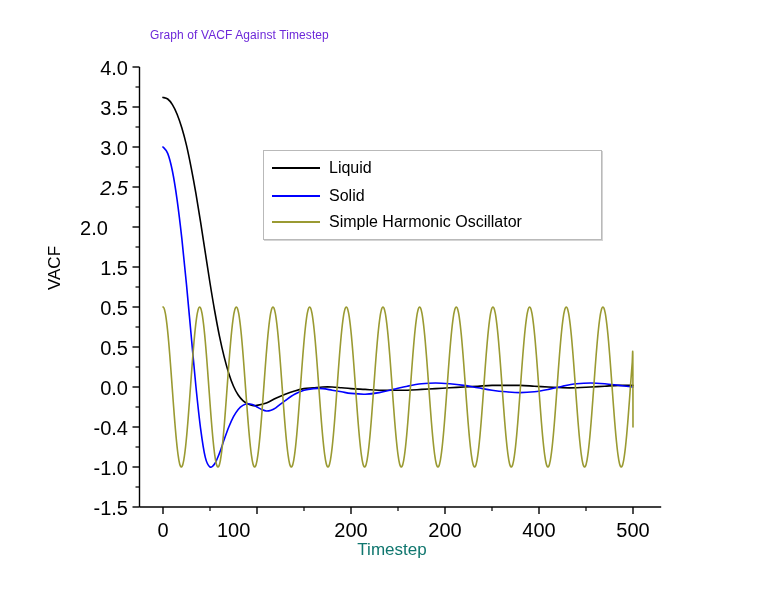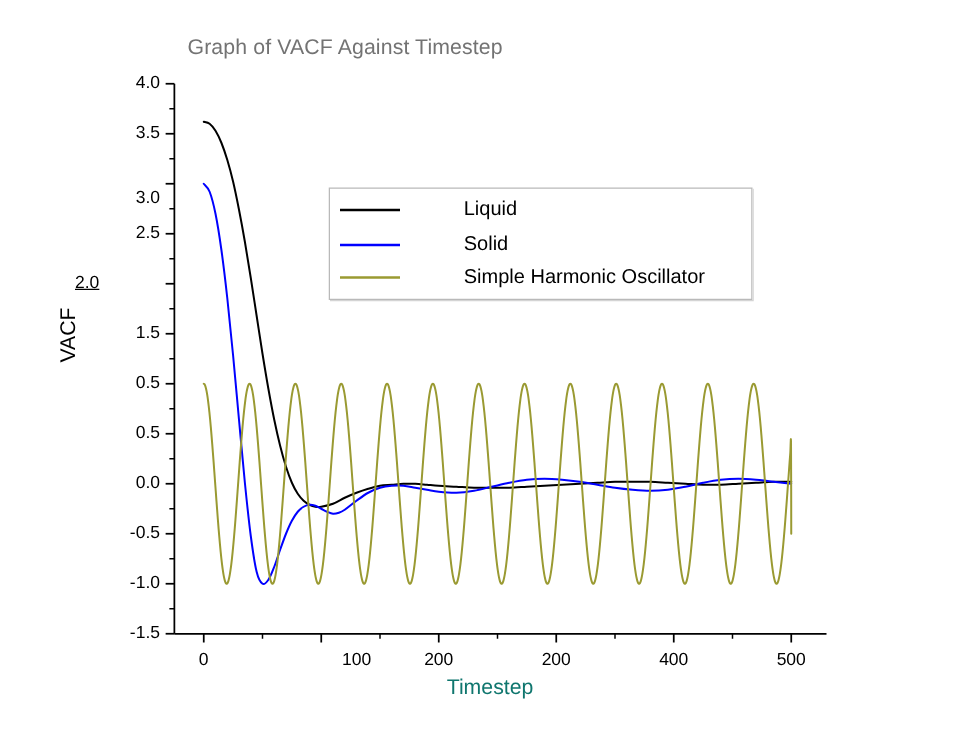--- a/index.html
+++ b/index.html
@@ -4,45 +4,45 @@
 <style>
   html,body{margin:0;padding:0;}
   body{
     width:784px;height:600px;background:#ffffff;
     font-family:"Liberation Sans", sans-serif;
     color:#000000;overflow:hidden;position:relative;
   }
   #figure{position:absolute;left:0;top:0;width:784px;height:600px;}
   .chart-title{
     position:absolute;left:150px;top:28px;width:420px;
-    font-size:17px;color:#737373;letter-spacing:0.1px;white-space:nowrap;
+    font-size:12px;color:#6d28d9;letter-spacing:0.1px;white-space:nowrap;
   }
   .axis-label-x{
     position:absolute;left:0;top:540px;width:784px;text-align:center;
     font-size:17px;color:#0f766e;
   }
   .axis-label-y{
     position:absolute;left:-5px;top:258px;width:120px;text-align:center;
     font-size:17px;color:#000;
     transform:rotate(-90deg);transform-origin:center center;
   }
   .tick-label{
-    position:absolute;font-size:14px;color:#000;white-space:nowrap;
+    position:absolute;font-size:20px;color:#000;white-space:nowrap;
   }
   .tick-label.y{text-align:right;right:0;width:auto;}
   .legend-box{
     position:absolute;left:263px;top:150px;width:337px;height:88px;
     border:1px solid #b9b9b9;background:rgba(255,255,255,0.96);
     box-shadow:1px 1px 0 rgba(170,170,170,0.5);
   }
   .legend-row{
     position:absolute;left:8px;height:26px;display:flex;align-items:center;gap:9px;
   }
   .legend-swatch{display:block;width:48px;height:2px;}
-  .legend-text{font-size:16px;color:#000;line-height:1;white-space:nowrap;margin-left:42px;}
+  .legend-text{font-size:16px;color:#000;line-height:1;white-space:nowrap;}
   svg{display:block;position:absolute;left:0;top:0;}
 </style>
 </head>
 <body>
 
 <div id="figure">
 
   <div class="chart-title">Graph of VACF Against Timestep</div>
 
   <svg id="plot-svg" width="784" height="600">
@@ -87,34 +87,34 @@
     <g id="series-layer">
         <path d="M 163.00 97.40 C 163.78 97.67, 166.13 97.80, 167.70 99.00 C 169.27 100.20, 170.83 102.07, 172.40 104.60 C 173.97 107.13, 175.53 110.33, 177.10 114.20 C 178.67 118.07, 180.23 122.60, 181.80 127.80 C 183.37 133.00, 184.93 138.73, 186.50 145.40 C 188.07 152.07, 189.63 159.80, 191.20 167.80 C 192.77 175.80, 194.33 184.33, 195.90 193.40 C 197.47 202.47, 199.03 212.33, 200.60 222.20 C 202.17 232.07, 203.73 242.47, 205.30 252.60 C 206.87 262.73, 208.43 273.27, 210.00 283.00 C 211.57 292.73, 213.13 302.20, 214.70 311.00 C 216.27 319.80, 217.83 328.20, 219.40 335.80 C 220.97 343.40, 222.53 350.33, 224.10 356.60 C 225.67 362.87, 227.23 368.47, 228.80 373.40 C 230.37 378.33, 231.93 382.60, 233.50 386.20 C 235.07 389.80, 236.63 392.60, 238.20 395.00 C 239.77 397.40, 241.33 399.13, 242.90 400.60 C 244.47 402.07, 246.03 403.00, 247.60 403.80 C 249.17 404.60, 250.73 405.13, 252.30 405.40 C 253.87 405.67, 254.65 405.80, 257.00 405.40 C 259.35 405.00, 263.27 404.20, 266.40 403.00 C 269.53 401.80, 272.67 399.67, 275.80 398.20 C 278.93 396.73, 282.07 395.40, 285.20 394.20 C 288.33 393.00, 291.47 391.93, 294.60 391.00 C 297.73 390.07, 300.87 389.13, 304.00 388.60 C 307.13 388.07, 310.27 388.07, 313.40 387.80 C 316.53 387.53, 319.67 387.13, 322.80 387.00 C 325.93 386.87, 329.07 386.87, 332.20 387.00 C 335.33 387.13, 338.47 387.53, 341.60 387.80 C 344.73 388.07, 347.08 388.33, 351.00 388.60 C 354.92 388.87, 360.40 389.13, 365.10 389.40 C 369.80 389.67, 374.50 390.07, 379.20 390.20 C 383.90 390.33, 388.60 390.20, 393.30 390.20 C 398.00 390.20, 402.70 390.33, 407.40 390.20 C 412.10 390.07, 416.80 389.67, 421.50 389.40 C 426.20 389.13, 430.90 388.87, 435.60 388.60 C 440.30 388.33, 445.00 388.07, 449.70 387.80 C 454.40 387.53, 459.10 387.27, 463.80 387.00 C 468.50 386.73, 473.20 386.47, 477.90 386.20 C 482.60 385.93, 487.30 385.53, 492.00 385.40 C 496.70 385.27, 501.40 385.40, 506.10 385.40 C 510.80 385.40, 515.50 385.27, 520.20 385.40 C 524.90 385.53, 529.60 385.93, 534.30 386.20 C 539.00 386.47, 543.70 386.73, 548.40 387.00 C 553.10 387.27, 557.80 387.67, 562.50 387.80 C 567.20 387.93, 571.90 387.93, 576.60 387.80 C 581.30 387.67, 586.00 387.27, 590.70 387.00 C 595.40 386.73, 600.10 386.47, 604.80 386.20 C 609.50 385.93, 614.20 385.53, 618.90 385.40 C 623.60 385.27, 630.65 385.40, 633.00 385.40" fill="none" stroke="#000000" stroke-width="1.6" stroke-linejoin="round" stroke-linecap="round"></path>
         <path d="M 163.00 147.00 C 163.78 148.07, 166.13 149.40, 167.70 153.40 C 169.27 157.40, 170.83 163.27, 172.40 171.00 C 173.97 178.73, 175.53 188.60, 177.10 199.80 C 178.67 211.00, 180.23 224.07, 181.80 238.20 C 183.37 252.33, 184.93 268.33, 186.50 284.60 C 188.07 300.87, 189.63 318.87, 191.20 335.80 C 192.77 352.73, 194.33 370.73, 195.90 386.20 C 197.47 401.67, 199.03 416.73, 200.60 428.60 C 202.17 440.47, 203.73 451.00, 205.30 457.40 C 206.87 463.80, 208.43 465.93, 210.00 467.00 C 211.57 468.07, 213.13 466.07, 214.70 463.80 C 216.27 461.53, 217.83 457.40, 219.40 453.40 C 220.97 449.40, 222.53 444.20, 224.10 439.80 C 225.67 435.40, 227.23 430.87, 228.80 427.00 C 230.37 423.13, 231.93 419.53, 233.50 416.60 C 235.07 413.67, 236.63 411.27, 238.20 409.40 C 239.77 407.53, 241.33 406.33, 242.90 405.40 C 244.47 404.47, 246.03 403.93, 247.60 403.80 C 249.17 403.67, 250.73 404.07, 252.30 404.60 C 253.87 405.13, 255.43 406.20, 257.00 407.00 C 258.57 407.80, 260.13 408.73, 261.70 409.40 C 263.27 410.07, 264.83 410.87, 266.40 411.00 C 267.97 411.13, 269.53 410.73, 271.10 410.20 C 272.67 409.67, 273.45 409.40, 275.80 407.80 C 278.15 406.20, 282.07 402.87, 285.20 400.60 C 288.33 398.33, 291.47 395.93, 294.60 394.20 C 297.73 392.47, 300.87 391.13, 304.00 390.20 C 307.13 389.27, 310.27 388.87, 313.40 388.60 C 316.53 388.33, 319.67 388.33, 322.80 388.60 C 325.93 388.87, 329.07 389.67, 332.20 390.20 C 335.33 390.73, 338.47 391.27, 341.60 391.80 C 344.73 392.33, 347.08 393.00, 351.00 393.40 C 354.92 393.80, 360.40 394.33, 365.10 394.20 C 369.80 394.07, 374.50 393.40, 379.20 392.60 C 383.90 391.80, 388.60 390.47, 393.30 389.40 C 398.00 388.33, 402.70 387.13, 407.40 386.20 C 412.10 385.27, 416.80 384.33, 421.50 383.80 C 426.20 383.27, 430.90 383.00, 435.60 383.00 C 440.30 383.00, 445.00 383.40, 449.70 383.80 C 454.40 384.20, 459.10 384.73, 463.80 385.40 C 468.50 386.07, 473.20 387.00, 477.90 387.80 C 482.60 388.60, 487.30 389.53, 492.00 390.20 C 496.70 390.87, 501.40 391.40, 506.10 391.80 C 510.80 392.20, 515.50 392.60, 520.20 392.60 C 524.90 392.60, 529.60 392.33, 534.30 391.80 C 539.00 391.27, 543.70 390.33, 548.40 389.40 C 553.10 388.47, 557.80 387.13, 562.50 386.20 C 567.20 385.27, 571.90 384.33, 576.60 383.80 C 581.30 383.27, 586.00 383.00, 590.70 383.00 C 595.40 383.00, 600.10 383.40, 604.80 383.80 C 609.50 384.20, 614.20 384.87, 618.90 385.40 C 623.60 385.93, 630.65 386.73, 633.00 387.00" fill="none" stroke="#0000ff" stroke-width="1.6" stroke-linejoin="round" stroke-linecap="round"></path>
         <path d="M 163.00 307.00 C 163.09 307.06, 163.38 307.13, 163.56 307.37 C 163.75 307.62, 163.94 308.00, 164.13 308.49 C 164.32 308.98, 164.50 309.60, 164.69 310.34 C 164.88 311.08, 165.07 311.94, 165.26 312.91 C 165.44 313.88, 165.63 314.97, 165.82 316.16 C 166.01 317.36, 166.20 318.67, 166.38 320.08 C 166.57 321.49, 166.76 323.01, 166.95 324.63 C 167.14 326.24, 167.32 327.95, 167.51 329.75 C 167.70 331.55, 167.89 333.45, 168.08 335.41 C 168.26 337.38, 168.45 339.44, 168.64 341.55 C 168.83 343.67, 169.02 345.87, 169.20 348.12 C 169.39 350.37, 169.58 352.69, 169.77 355.05 C 169.96 357.41, 170.14 359.83, 170.33 362.28 C 170.52 364.73, 170.71 367.22, 170.90 369.74 C 171.08 372.25, 171.27 374.80, 171.46 377.36 C 171.65 379.91, 171.84 382.49, 172.02 385.07 C 172.21 387.64, 172.40 390.23, 172.59 392.79 C 172.78 395.36, 172.96 397.93, 173.15 400.47 C 173.34 403.01, 173.53 405.53, 173.72 408.02 C 173.90 410.50, 174.09 412.96, 174.28 415.37 C 174.47 417.77, 174.66 420.15, 174.84 422.46 C 175.03 424.76, 175.22 427.02, 175.41 429.21 C 175.60 431.40, 175.78 433.53, 175.97 435.57 C 176.16 437.62, 176.35 439.60, 176.54 441.48 C 176.72 443.37, 176.91 445.17, 177.10 446.88 C 177.29 448.59, 177.48 450.21, 177.66 451.72 C 177.85 453.23, 178.04 454.65, 178.23 455.96 C 178.42 457.26, 178.60 458.47, 178.79 459.55 C 178.98 460.63, 179.17 461.61, 179.36 462.46 C 179.54 463.32, 179.73 464.06, 179.92 464.68 C 180.11 465.29, 180.30 465.79, 180.48 466.16 C 180.67 466.53, 180.86 466.78, 181.05 466.91 C 181.24 467.03, 181.42 467.03, 181.61 466.91 C 181.80 466.78, 181.99 466.53, 182.18 466.16 C 182.36 465.79, 182.55 465.29, 182.74 464.68 C 182.93 464.06, 183.12 463.32, 183.30 462.46 C 183.49 461.61, 183.68 460.63, 183.87 459.55 C 184.06 458.47, 184.24 457.26, 184.43 455.96 C 184.62 454.65, 184.81 453.23, 185.00 451.72 C 185.18 450.21, 185.37 448.59, 185.56 446.88 C 185.75 445.17, 185.94 443.37, 186.12 441.48 C 186.31 439.60, 186.50 437.62, 186.69 435.57 C 186.88 433.53, 187.06 431.40, 187.25 429.21 C 187.44 427.02, 187.63 424.76, 187.82 422.46 C 188.00 420.15, 188.19 417.77, 188.38 415.37 C 188.57 412.96, 188.76 410.50, 188.94 408.02 C 189.13 405.53, 189.32 403.01, 189.51 400.47 C 189.70 397.93, 189.88 395.36, 190.07 392.79 C 190.26 390.23, 190.45 387.64, 190.64 385.07 C 190.82 382.49, 191.01 379.91, 191.20 377.36 C 191.39 374.80, 191.58 372.25, 191.76 369.74 C 191.95 367.22, 192.14 364.73, 192.33 362.28 C 192.52 359.83, 192.70 357.41, 192.89 355.05 C 193.08 352.69, 193.27 350.37, 193.46 348.12 C 193.64 345.87, 193.83 343.67, 194.02 341.55 C 194.21 339.44, 194.40 337.38, 194.58 335.41 C 194.77 333.45, 194.96 331.55, 195.15 329.75 C 195.34 327.95, 195.52 326.24, 195.71 324.63 C 195.90 323.01, 196.09 321.49, 196.28 320.08 C 196.46 318.67, 196.65 317.36, 196.84 316.16 C 197.03 314.97, 197.22 313.88, 197.40 312.91 C 197.59 311.94, 197.78 311.08, 197.97 310.34 C 198.16 309.60, 198.34 308.98, 198.53 308.49 C 198.72 308.00, 198.91 307.62, 199.10 307.37 C 199.28 307.13, 199.47 307.00, 199.66 307.00 C 199.85 307.00, 200.04 307.13, 200.22 307.37 C 200.41 307.62, 200.60 308.00, 200.79 308.49 C 200.98 308.98, 201.16 309.60, 201.35 310.34 C 201.54 311.08, 201.73 311.94, 201.92 312.91 C 202.10 313.88, 202.29 314.97, 202.48 316.16 C 202.67 317.36, 202.86 318.67, 203.04 320.08 C 203.23 321.49, 203.42 323.01, 203.61 324.63 C 203.80 326.24, 203.98 327.95, 204.17 329.75 C 204.36 331.55, 204.55 333.45, 204.74 335.41 C 204.92 337.38, 205.11 339.44, 205.30 341.55 C 205.49 343.67, 205.68 345.87, 205.86 348.12 C 206.05 350.37, 206.24 352.69, 206.43 355.05 C 206.62 357.41, 206.80 359.83, 206.99 362.28 C 207.18 364.73, 207.37 367.22, 207.56 369.74 C 207.74 372.25, 207.93 374.80, 208.12 377.36 C 208.31 379.91, 208.50 382.49, 208.68 385.07 C 208.87 387.64, 209.06 390.23, 209.25 392.79 C 209.44 395.36, 209.62 397.93, 209.81 400.47 C 210.00 403.01, 210.19 405.53, 210.38 408.02 C 210.56 410.50, 210.75 412.96, 210.94 415.37 C 211.13 417.77, 211.32 420.15, 211.50 422.46 C 211.69 424.76, 211.88 427.02, 212.07 429.21 C 212.26 431.40, 212.44 433.53, 212.63 435.57 C 212.82 437.62, 213.01 439.60, 213.20 441.48 C 213.38 443.37, 213.57 445.17, 213.76 446.88 C 213.95 448.59, 214.14 450.21, 214.32 451.72 C 214.51 453.23, 214.70 454.65, 214.89 455.96 C 215.08 457.26, 215.26 458.47, 215.45 459.55 C 215.64 460.63, 215.83 461.61, 216.02 462.46 C 216.20 463.32, 216.39 464.06, 216.58 464.68 C 216.77 465.29, 216.96 465.79, 217.14 466.16 C 217.33 466.53, 217.52 466.78, 217.71 466.91 C 217.90 467.03, 218.08 467.03, 218.27 466.91 C 218.46 466.78, 218.65 466.53, 218.84 466.16 C 219.02 465.79, 219.21 465.29, 219.40 464.68 C 219.59 464.06, 219.78 463.32, 219.96 462.46 C 220.15 461.61, 220.34 460.63, 220.53 459.55 C 220.72 458.47, 220.90 457.26, 221.09 455.96 C 221.28 454.65, 221.47 453.23, 221.66 451.72 C 221.84 450.21, 222.03 448.59, 222.22 446.88 C 222.41 445.17, 222.60 443.37, 222.78 441.48 C 222.97 439.60, 223.16 437.62, 223.35 435.57 C 223.54 433.53, 223.72 431.40, 223.91 429.21 C 224.10 427.02, 224.29 424.76, 224.48 422.46 C 224.66 420.15, 224.85 417.77, 225.04 415.37 C 225.23 412.96, 225.42 410.50, 225.60 408.02 C 225.79 405.53, 225.98 403.01, 226.17 400.47 C 226.36 397.93, 226.54 395.36, 226.73 392.79 C 226.92 390.23, 227.11 387.64, 227.30 385.07 C 227.48 382.49, 227.67 379.91, 227.86 377.36 C 228.05 374.80, 228.24 372.25, 228.42 369.74 C 228.61 367.22, 228.80 364.73, 228.99 362.28 C 229.18 359.83, 229.36 357.41, 229.55 355.05 C 229.74 352.69, 229.93 350.37, 230.12 348.12 C 230.30 345.87, 230.49 343.67, 230.68 341.55 C 230.87 339.44, 231.06 337.38, 231.24 335.41 C 231.43 333.45, 231.62 331.55, 231.81 329.75 C 232.00 327.95, 232.18 326.24, 232.37 324.63 C 232.56 323.01, 232.75 321.49, 232.94 320.08 C 233.12 318.67, 233.31 317.36, 233.50 316.16 C 233.69 314.97, 233.88 313.88, 234.06 312.91 C 234.25 311.94, 234.44 311.08, 234.63 310.34 C 234.82 309.60, 235.00 308.98, 235.19 308.49 C 235.38 308.00, 235.57 307.62, 235.76 307.37 C 235.94 307.13, 236.13 307.00, 236.32 307.00 C 236.51 307.00, 236.70 307.13, 236.88 307.37 C 237.07 307.62, 237.26 308.00, 237.45 308.49 C 237.64 308.98, 237.82 309.60, 238.01 310.34 C 238.20 311.08, 238.39 311.94, 238.58 312.91 C 238.76 313.88, 238.95 314.97, 239.14 316.16 C 239.33 317.36, 239.52 318.67, 239.70 320.08 C 239.89 321.49, 240.08 323.01, 240.27 324.63 C 240.46 326.24, 240.64 327.95, 240.83 329.75 C 241.02 331.55, 241.21 333.45, 241.40 335.41 C 241.58 337.38, 241.77 339.44, 241.96 341.55 C 242.15 343.67, 242.34 345.87, 242.52 348.12 C 242.71 350.37, 242.90 352.69, 243.09 355.05 C 243.28 357.41, 243.46 359.83, 243.65 362.28 C 243.84 364.73, 244.03 367.22, 244.22 369.74 C 244.40 372.25, 244.59 374.80, 244.78 377.36 C 244.97 379.91, 245.16 382.49, 245.34 385.07 C 245.53 387.64, 245.72 390.23, 245.91 392.79 C 246.10 395.36, 246.28 397.93, 246.47 400.47 C 246.66 403.01, 246.85 405.53, 247.04 408.02 C 247.22 410.50, 247.41 412.96, 247.60 415.37 C 247.79 417.77, 247.98 420.15, 248.16 422.46 C 248.35 424.76, 248.54 427.02, 248.73 429.21 C 248.92 431.40, 249.10 433.53, 249.29 435.57 C 249.48 437.62, 249.67 439.60, 249.86 441.48 C 250.04 443.37, 250.23 445.17, 250.42 446.88 C 250.61 448.59, 250.80 450.21, 250.98 451.72 C 251.17 453.23, 251.36 454.65, 251.55 455.96 C 251.74 457.26, 251.92 458.47, 252.11 459.55 C 252.30 460.63, 252.49 461.61, 252.68 462.46 C 252.86 463.32, 253.05 464.06, 253.24 464.68 C 253.43 465.29, 253.62 465.79, 253.80 466.16 C 253.99 466.53, 254.18 466.78, 254.37 466.91 C 254.56 467.03, 254.74 467.03, 254.93 466.91 C 255.12 466.78, 255.31 466.53, 255.50 466.16 C 255.68 465.79, 255.87 465.29, 256.06 464.68 C 256.25 464.06, 256.44 463.32, 256.62 462.46 C 256.81 461.61, 257.00 460.63, 257.19 459.55 C 257.38 458.47, 257.56 457.26, 257.75 455.96 C 257.94 454.65, 258.13 453.23, 258.32 451.72 C 258.50 450.21, 258.69 448.59, 258.88 446.88 C 259.07 445.17, 259.26 443.37, 259.44 441.48 C 259.63 439.60, 259.82 437.62, 260.01 435.57 C 260.20 433.53, 260.38 431.40, 260.57 429.21 C 260.76 427.02, 260.95 424.76, 261.14 422.46 C 261.32 420.15, 261.51 417.77, 261.70 415.37 C 261.89 412.96, 262.08 410.50, 262.26 408.02 C 262.45 405.53, 262.64 403.01, 262.83 400.47 C 263.02 397.93, 263.20 395.36, 263.39 392.79 C 263.58 390.23, 263.77 387.64, 263.96 385.07 C 264.14 382.49, 264.33 379.91, 264.52 377.36 C 264.71 374.80, 264.90 372.25, 265.08 369.74 C 265.27 367.22, 265.46 364.73, 265.65 362.28 C 265.84 359.83, 266.02 357.41, 266.21 355.05 C 266.40 352.69, 266.59 350.37, 266.78 348.12 C 266.96 345.87, 267.15 343.67, 267.34 341.55 C 267.53 339.44, 267.72 337.38, 267.90 335.41 C 268.09 333.45, 268.28 331.55, 268.47 329.75 C 268.66 327.95, 268.84 326.24, 269.03 324.63 C 269.22 323.01, 269.41 321.49, 269.60 320.08 C 269.78 318.67, 269.97 317.36, 270.16 316.16 C 270.35 314.97, 270.54 313.88, 270.72 312.91 C 270.91 311.94, 271.10 311.08, 271.29 310.34 C 271.48 309.60, 271.66 308.98, 271.85 308.49 C 272.04 308.00, 272.23 307.62, 272.42 307.37 C 272.60 307.13, 272.79 307.00, 272.98 307.00 C 273.17 307.00, 273.36 307.13, 273.54 307.37 C 273.73 307.62, 273.92 308.00, 274.11 308.49 C 274.30 308.98, 274.48 309.60, 274.67 310.34 C 274.86 311.08, 275.05 311.94, 275.24 312.91 C 275.42 313.88, 275.61 314.97, 275.80 316.16 C 275.99 317.36, 276.18 318.67, 276.36 320.08 C 276.55 321.49, 276.74 323.01, 276.93 324.63 C 277.12 326.24, 277.30 327.95, 277.49 329.75 C 277.68 331.55, 277.87 333.45, 278.06 335.41 C 278.24 337.38, 278.43 339.44, 278.62 341.55 C 278.81 343.67, 279.00 345.87, 279.18 348.12 C 279.37 350.37, 279.56 352.69, 279.75 355.05 C 279.94 357.41, 280.12 359.83, 280.31 362.28 C 280.50 364.73, 280.69 367.22, 280.88 369.74 C 281.06 372.25, 281.25 374.80, 281.44 377.36 C 281.63 379.91, 281.82 382.49, 282.00 385.07 C 282.19 387.64, 282.38 390.23, 282.57 392.79 C 282.76 395.36, 282.94 397.93, 283.13 400.47 C 283.32 403.01, 283.51 405.53, 283.70 408.02 C 283.88 410.50, 284.07 412.96, 284.26 415.37 C 284.45 417.77, 284.64 420.15, 284.82 422.46 C 285.01 424.76, 285.20 427.02, 285.39 429.21 C 285.58 431.40, 285.76 433.53, 285.95 435.57 C 286.14 437.62, 286.33 439.60, 286.52 441.48 C 286.70 443.37, 286.89 445.17, 287.08 446.88 C 287.27 448.59, 287.46 450.21, 287.64 451.72 C 287.83 453.23, 288.02 454.65, 288.21 455.96 C 288.40 457.26, 288.58 458.47, 288.77 459.55 C 288.96 460.63, 289.15 461.61, 289.34 462.46 C 289.52 463.32, 289.71 464.06, 289.90 464.68 C 290.09 465.29, 290.28 465.79, 290.46 466.16 C 290.65 466.53, 290.84 466.78, 291.03 466.91 C 291.22 467.03, 291.40 467.03, 291.59 466.91 C 291.78 466.78, 291.97 466.53, 292.16 466.16 C 292.34 465.79, 292.53 465.29, 292.72 464.68 C 292.91 464.06, 293.10 463.32, 293.28 462.46 C 293.47 461.61, 293.66 460.63, 293.85 459.55 C 294.04 458.47, 294.22 457.26, 294.41 455.96 C 294.60 454.65, 294.79 453.23, 294.98 451.72 C 295.16 450.21, 295.35 448.59, 295.54 446.88 C 295.73 445.17, 295.92 443.37, 296.10 441.48 C 296.29 439.60, 296.48 437.62, 296.67 435.57 C 296.86 433.53, 297.04 431.40, 297.23 429.21 C 297.42 427.02, 297.61 424.76, 297.80 422.46 C 297.98 420.15, 298.17 417.77, 298.36 415.37 C 298.55 412.96, 298.74 410.50, 298.92 408.02 C 299.11 405.53, 299.30 403.01, 299.49 400.47 C 299.68 397.93, 299.86 395.36, 300.05 392.79 C 300.24 390.23, 300.43 387.64, 300.62 385.07 C 300.80 382.49, 300.99 379.91, 301.18 377.36 C 301.37 374.80, 301.56 372.25, 301.74 369.74 C 301.93 367.22, 302.12 364.73, 302.31 362.28 C 302.50 359.83, 302.68 357.41, 302.87 355.05 C 303.06 352.69, 303.25 350.37, 303.44 348.12 C 303.62 345.87, 303.81 343.67, 304.00 341.55 C 304.19 339.44, 304.38 337.38, 304.56 335.41 C 304.75 333.45, 304.94 331.55, 305.13 329.75 C 305.32 327.95, 305.50 326.24, 305.69 324.63 C 305.88 323.01, 306.07 321.49, 306.26 320.08 C 306.44 318.67, 306.63 317.36, 306.82 316.16 C 307.01 314.97, 307.20 313.88, 307.38 312.91 C 307.57 311.94, 307.76 311.08, 307.95 310.34 C 308.14 309.60, 308.32 308.98, 308.51 308.49 C 308.70 308.00, 308.89 307.62, 309.08 307.37 C 309.26 307.13, 309.45 307.00, 309.64 307.00 C 309.83 307.00, 310.02 307.13, 310.20 307.37 C 310.39 307.62, 310.58 308.00, 310.77 308.49 C 310.96 308.98, 311.14 309.60, 311.33 310.34 C 311.52 311.08, 311.71 311.94, 311.90 312.91 C 312.08 313.88, 312.27 314.97, 312.46 316.16 C 312.65 317.36, 312.84 318.67, 313.02 320.08 C 313.21 321.49, 313.40 323.01, 313.59 324.63 C 313.78 326.24, 313.96 327.95, 314.15 329.75 C 314.34 331.55, 314.53 333.45, 314.72 335.41 C 314.90 337.38, 315.09 339.44, 315.28 341.55 C 315.47 343.67, 315.66 345.87, 315.84 348.12 C 316.03 350.37, 316.22 352.69, 316.41 355.05 C 316.60 357.41, 316.78 359.83, 316.97 362.28 C 317.16 364.73, 317.35 367.22, 317.54 369.74 C 317.72 372.25, 317.91 374.80, 318.10 377.36 C 318.29 379.91, 318.48 382.49, 318.66 385.07 C 318.85 387.64, 319.04 390.23, 319.23 392.79 C 319.42 395.36, 319.60 397.93, 319.79 400.47 C 319.98 403.01, 320.17 405.53, 320.36 408.02 C 320.54 410.50, 320.73 412.96, 320.92 415.37 C 321.11 417.77, 321.30 420.15, 321.48 422.46 C 321.67 424.76, 321.86 427.02, 322.05 429.21 C 322.24 431.40, 322.42 433.53, 322.61 435.57 C 322.80 437.62, 322.99 439.60, 323.18 441.48 C 323.36 443.37, 323.55 445.17, 323.74 446.88 C 323.93 448.59, 324.12 450.21, 324.30 451.72 C 324.49 453.23, 324.68 454.65, 324.87 455.96 C 325.06 457.26, 325.24 458.47, 325.43 459.55 C 325.62 460.63, 325.81 461.61, 326.00 462.46 C 326.18 463.32, 326.37 464.06, 326.56 464.68 C 326.75 465.29, 326.94 465.79, 327.12 466.16 C 327.31 466.53, 327.50 466.78, 327.69 466.91 C 327.88 467.03, 328.06 467.03, 328.25 466.91 C 328.44 466.78, 328.63 466.53, 328.82 466.16 C 329.00 465.79, 329.19 465.29, 329.38 464.68 C 329.57 464.06, 329.76 463.32, 329.94 462.46 C 330.13 461.61, 330.32 460.63, 330.51 459.55 C 330.70 458.47, 330.88 457.26, 331.07 455.96 C 331.26 454.65, 331.45 453.23, 331.64 451.72 C 331.82 450.21, 332.01 448.59, 332.20 446.88 C 332.39 445.17, 332.58 443.37, 332.76 441.48 C 332.95 439.60, 333.14 437.62, 333.33 435.57 C 333.52 433.53, 333.70 431.40, 333.89 429.21 C 334.08 427.02, 334.27 424.76, 334.46 422.46 C 334.64 420.15, 334.83 417.77, 335.02 415.37 C 335.21 412.96, 335.40 410.50, 335.58 408.02 C 335.77 405.53, 335.96 403.01, 336.15 400.47 C 336.34 397.93, 336.52 395.36, 336.71 392.79 C 336.90 390.23, 337.09 387.64, 337.28 385.07 C 337.46 382.49, 337.65 379.91, 337.84 377.36 C 338.03 374.80, 338.22 372.25, 338.40 369.74 C 338.59 367.22, 338.78 364.73, 338.97 362.28 C 339.16 359.83, 339.34 357.41, 339.53 355.05 C 339.72 352.69, 339.91 350.37, 340.10 348.12 C 340.28 345.87, 340.47 343.67, 340.66 341.55 C 340.85 339.44, 341.04 337.38, 341.22 335.41 C 341.41 333.45, 341.60 331.55, 341.79 329.75 C 341.98 327.95, 342.16 326.24, 342.35 324.63 C 342.54 323.01, 342.73 321.49, 342.92 320.08 C 343.10 318.67, 343.29 317.36, 343.48 316.16 C 343.67 314.97, 343.86 313.88, 344.04 312.91 C 344.23 311.94, 344.42 311.08, 344.61 310.34 C 344.80 309.60, 344.98 308.98, 345.17 308.49 C 345.36 308.00, 345.55 307.62, 345.74 307.37 C 345.92 307.13, 346.11 307.00, 346.30 307.00 C 346.49 307.00, 346.68 307.13, 346.86 307.37 C 347.05 307.62, 347.24 308.00, 347.43 308.49 C 347.62 308.98, 347.80 309.60, 347.99 310.34 C 348.18 311.08, 348.37 311.94, 348.56 312.91 C 348.74 313.88, 348.93 314.97, 349.12 316.16 C 349.31 317.36, 349.50 318.67, 349.68 320.08 C 349.87 321.49, 350.06 323.01, 350.25 324.63 C 350.44 326.24, 350.62 327.95, 350.81 329.75 C 351.00 331.55, 351.19 333.45, 351.38 335.41 C 351.56 337.38, 351.75 339.44, 351.94 341.55 C 352.13 343.67, 352.32 345.87, 352.50 348.12 C 352.69 350.37, 352.88 352.69, 353.07 355.05 C 353.26 357.41, 353.44 359.83, 353.63 362.28 C 353.82 364.73, 354.01 367.22, 354.20 369.74 C 354.38 372.25, 354.57 374.80, 354.76 377.36 C 354.95 379.91, 355.14 382.49, 355.32 385.07 C 355.51 387.64, 355.70 390.23, 355.89 392.79 C 356.08 395.36, 356.26 397.93, 356.45 400.47 C 356.64 403.01, 356.83 405.53, 357.02 408.02 C 357.20 410.50, 357.39 412.96, 357.58 415.37 C 357.77 417.77, 357.96 420.15, 358.14 422.46 C 358.33 424.76, 358.52 427.02, 358.71 429.21 C 358.90 431.40, 359.08 433.53, 359.27 435.57 C 359.46 437.62, 359.65 439.60, 359.84 441.48 C 360.02 443.37, 360.21 445.17, 360.40 446.88 C 360.59 448.59, 360.78 450.21, 360.96 451.72 C 361.15 453.23, 361.34 454.65, 361.53 455.96 C 361.72 457.26, 361.90 458.47, 362.09 459.55 C 362.28 460.63, 362.47 461.61, 362.66 462.46 C 362.84 463.32, 363.03 464.06, 363.22 464.68 C 363.41 465.29, 363.60 465.79, 363.78 466.16 C 363.97 466.53, 364.16 466.78, 364.35 466.91 C 364.54 467.03, 364.72 467.03, 364.91 466.91 C 365.10 466.78, 365.29 466.53, 365.48 466.16 C 365.66 465.79, 365.85 465.29, 366.04 464.68 C 366.23 464.06, 366.42 463.32, 366.60 462.46 C 366.79 461.61, 366.98 460.63, 367.17 459.55 C 367.36 458.47, 367.54 457.26, 367.73 455.96 C 367.92 454.65, 368.11 453.23, 368.30 451.72 C 368.48 450.21, 368.67 448.59, 368.86 446.88 C 369.05 445.17, 369.24 443.37, 369.42 441.48 C 369.61 439.60, 369.80 437.62, 369.99 435.57 C 370.18 433.53, 370.36 431.40, 370.55 429.21 C 370.74 427.02, 370.93 424.76, 371.12 422.46 C 371.30 420.15, 371.49 417.77, 371.68 415.37 C 371.87 412.96, 372.06 410.50, 372.24 408.02 C 372.43 405.53, 372.62 403.01, 372.81 400.47 C 373.00 397.93, 373.18 395.36, 373.37 392.79 C 373.56 390.23, 373.75 387.64, 373.94 385.07 C 374.12 382.49, 374.31 379.91, 374.50 377.36 C 374.69 374.80, 374.88 372.25, 375.06 369.74 C 375.25 367.22, 375.44 364.73, 375.63 362.28 C 375.82 359.83, 376.00 357.41, 376.19 355.05 C 376.38 352.69, 376.57 350.37, 376.76 348.12 C 376.94 345.87, 377.13 343.67, 377.32 341.55 C 377.51 339.44, 377.70 337.38, 377.88 335.41 C 378.07 333.45, 378.26 331.55, 378.45 329.75 C 378.64 327.95, 378.82 326.24, 379.01 324.63 C 379.20 323.01, 379.39 321.49, 379.58 320.08 C 379.76 318.67, 379.95 317.36, 380.14 316.16 C 380.33 314.97, 380.52 313.88, 380.70 312.91 C 380.89 311.94, 381.08 311.08, 381.27 310.34 C 381.46 309.60, 381.64 308.98, 381.83 308.49 C 382.02 308.00, 382.21 307.62, 382.40 307.37 C 382.58 307.13, 382.77 307.00, 382.96 307.00 C 383.15 307.00, 383.34 307.13, 383.52 307.37 C 383.71 307.62, 383.90 308.00, 384.09 308.49 C 384.28 308.98, 384.46 309.60, 384.65 310.34 C 384.84 311.08, 385.03 311.94, 385.22 312.91 C 385.40 313.88, 385.59 314.97, 385.78 316.16 C 385.97 317.36, 386.16 318.67, 386.34 320.08 C 386.53 321.49, 386.72 323.01, 386.91 324.63 C 387.10 326.24, 387.28 327.95, 387.47 329.75 C 387.66 331.55, 387.85 333.45, 388.04 335.41 C 388.22 337.38, 388.41 339.44, 388.60 341.55 C 388.79 343.67, 388.98 345.87, 389.16 348.12 C 389.35 350.37, 389.54 352.69, 389.73 355.05 C 389.92 357.41, 390.10 359.83, 390.29 362.28 C 390.48 364.73, 390.67 367.22, 390.86 369.74 C 391.04 372.25, 391.23 374.80, 391.42 377.36 C 391.61 379.91, 391.80 382.49, 391.98 385.07 C 392.17 387.64, 392.36 390.23, 392.55 392.79 C 392.74 395.36, 392.92 397.93, 393.11 400.47 C 393.30 403.01, 393.49 405.53, 393.68 408.02 C 393.86 410.50, 394.05 412.96, 394.24 415.37 C 394.43 417.77, 394.62 420.15, 394.80 422.46 C 394.99 424.76, 395.18 427.02, 395.37 429.21 C 395.56 431.40, 395.74 433.53, 395.93 435.57 C 396.12 437.62, 396.31 439.60, 396.50 441.48 C 396.68 443.37, 396.87 445.17, 397.06 446.88 C 397.25 448.59, 397.44 450.21, 397.62 451.72 C 397.81 453.23, 398.00 454.65, 398.19 455.96 C 398.38 457.26, 398.56 458.47, 398.75 459.55 C 398.94 460.63, 399.13 461.61, 399.32 462.46 C 399.50 463.32, 399.69 464.06, 399.88 464.68 C 400.07 465.29, 400.26 465.79, 400.44 466.16 C 400.63 466.53, 400.82 466.78, 401.01 466.91 C 401.20 467.03, 401.38 467.03, 401.57 466.91 C 401.76 466.78, 401.95 466.53, 402.14 466.16 C 402.32 465.79, 402.51 465.29, 402.70 464.68 C 402.89 464.06, 403.08 463.32, 403.26 462.46 C 403.45 461.61, 403.64 460.63, 403.83 459.55 C 404.02 458.47, 404.20 457.26, 404.39 455.96 C 404.58 454.65, 404.77 453.23, 404.96 451.72 C 405.14 450.21, 405.33 448.59, 405.52 446.88 C 405.71 445.17, 405.90 443.37, 406.08 441.48 C 406.27 439.60, 406.46 437.62, 406.65 435.57 C 406.84 433.53, 407.02 431.40, 407.21 429.21 C 407.40 427.02, 407.59 424.76, 407.78 422.46 C 407.96 420.15, 408.15 417.77, 408.34 415.37 C 408.53 412.96, 408.72 410.50, 408.90 408.02 C 409.09 405.53, 409.28 403.01, 409.47 400.47 C 409.66 397.93, 409.84 395.36, 410.03 392.79 C 410.22 390.23, 410.41 387.64, 410.60 385.07 C 410.78 382.49, 410.97 379.91, 411.16 377.36 C 411.35 374.80, 411.54 372.25, 411.72 369.74 C 411.91 367.22, 412.10 364.73, 412.29 362.28 C 412.48 359.83, 412.66 357.41, 412.85 355.05 C 413.04 352.69, 413.23 350.37, 413.42 348.12 C 413.60 345.87, 413.79 343.67, 413.98 341.55 C 414.17 339.44, 414.36 337.38, 414.54 335.41 C 414.73 333.45, 414.92 331.55, 415.11 329.75 C 415.30 327.95, 415.48 326.24, 415.67 324.63 C 415.86 323.01, 416.05 321.49, 416.24 320.08 C 416.42 318.67, 416.61 317.36, 416.80 316.16 C 416.99 314.97, 417.18 313.88, 417.36 312.91 C 417.55 311.94, 417.74 311.08, 417.93 310.34 C 418.12 309.60, 418.30 308.98, 418.49 308.49 C 418.68 308.00, 418.87 307.62, 419.06 307.37 C 419.24 307.13, 419.43 307.00, 419.62 307.00 C 419.81 307.00, 420.00 307.13, 420.18 307.37 C 420.37 307.62, 420.56 308.00, 420.75 308.49 C 420.94 308.98, 421.12 309.60, 421.31 310.34 C 421.50 311.08, 421.69 311.94, 421.88 312.91 C 422.06 313.88, 422.25 314.97, 422.44 316.16 C 422.63 317.36, 422.82 318.67, 423.00 320.08 C 423.19 321.49, 423.38 323.01, 423.57 324.63 C 423.76 326.24, 423.94 327.95, 424.13 329.75 C 424.32 331.55, 424.51 333.45, 424.70 335.41 C 424.88 337.38, 425.07 339.44, 425.26 341.55 C 425.45 343.67, 425.64 345.87, 425.82 348.12 C 426.01 350.37, 426.20 352.69, 426.39 355.05 C 426.58 357.41, 426.76 359.83, 426.95 362.28 C 427.14 364.73, 427.33 367.22, 427.52 369.74 C 427.70 372.25, 427.89 374.80, 428.08 377.36 C 428.27 379.91, 428.46 382.49, 428.64 385.07 C 428.83 387.64, 429.02 390.23, 429.21 392.79 C 429.40 395.36, 429.58 397.93, 429.77 400.47 C 429.96 403.01, 430.15 405.53, 430.34 408.02 C 430.52 410.50, 430.71 412.96, 430.90 415.37 C 431.09 417.77, 431.28 420.15, 431.46 422.46 C 431.65 424.76, 431.84 427.02, 432.03 429.21 C 432.22 431.40, 432.40 433.53, 432.59 435.57 C 432.78 437.62, 432.97 439.60, 433.16 441.48 C 433.34 443.37, 433.53 445.17, 433.72 446.88 C 433.91 448.59, 434.10 450.21, 434.28 451.72 C 434.47 453.23, 434.66 454.65, 434.85 455.96 C 435.04 457.26, 435.22 458.47, 435.41 459.55 C 435.60 460.63, 435.79 461.61, 435.98 462.46 C 436.16 463.32, 436.35 464.06, 436.54 464.68 C 436.73 465.29, 436.92 465.79, 437.10 466.16 C 437.29 466.53, 437.48 466.78, 437.67 466.91 C 437.86 467.03, 438.04 467.03, 438.23 466.91 C 438.42 466.78, 438.61 466.53, 438.80 466.16 C 438.98 465.79, 439.17 465.29, 439.36 464.68 C 439.55 464.06, 439.74 463.32, 439.92 462.46 C 440.11 461.61, 440.30 460.63, 440.49 459.55 C 440.68 458.47, 440.86 457.26, 441.05 455.96 C 441.24 454.65, 441.43 453.23, 441.62 451.72 C 441.80 450.21, 441.99 448.59, 442.18 446.88 C 442.37 445.17, 442.56 443.37, 442.74 441.48 C 442.93 439.60, 443.12 437.62, 443.31 435.57 C 443.50 433.53, 443.68 431.40, 443.87 429.21 C 444.06 427.02, 444.25 424.76, 444.44 422.46 C 444.62 420.15, 444.81 417.77, 445.00 415.37 C 445.19 412.96, 445.38 410.50, 445.56 408.02 C 445.75 405.53, 445.94 403.01, 446.13 400.47 C 446.32 397.93, 446.50 395.36, 446.69 392.79 C 446.88 390.23, 447.07 387.64, 447.26 385.07 C 447.44 382.49, 447.63 379.91, 447.82 377.36 C 448.01 374.80, 448.20 372.25, 448.38 369.74 C 448.57 367.22, 448.76 364.73, 448.95 362.28 C 449.14 359.83, 449.32 357.41, 449.51 355.05 C 449.70 352.69, 449.89 350.37, 450.08 348.12 C 450.26 345.87, 450.45 343.67, 450.64 341.55 C 450.83 339.44, 451.02 337.38, 451.20 335.41 C 451.39 333.45, 451.58 331.55, 451.77 329.75 C 451.96 327.95, 452.14 326.24, 452.33 324.63 C 452.52 323.01, 452.71 321.49, 452.90 320.08 C 453.08 318.67, 453.27 317.36, 453.46 316.16 C 453.65 314.97, 453.84 313.88, 454.02 312.91 C 454.21 311.94, 454.40 311.08, 454.59 310.34 C 454.78 309.60, 454.96 308.98, 455.15 308.49 C 455.34 308.00, 455.53 307.62, 455.72 307.37 C 455.90 307.13, 456.09 307.00, 456.28 307.00 C 456.47 307.00, 456.66 307.13, 456.84 307.37 C 457.03 307.62, 457.22 308.00, 457.41 308.49 C 457.60 308.98, 457.78 309.60, 457.97 310.34 C 458.16 311.08, 458.35 311.94, 458.54 312.91 C 458.72 313.88, 458.91 314.97, 459.10 316.16 C 459.29 317.36, 459.48 318.67, 459.66 320.08 C 459.85 321.49, 460.04 323.01, 460.23 324.63 C 460.42 326.24, 460.60 327.95, 460.79 329.75 C 460.98 331.55, 461.17 333.45, 461.36 335.41 C 461.54 337.38, 461.73 339.44, 461.92 341.55 C 462.11 343.67, 462.30 345.87, 462.48 348.12 C 462.67 350.37, 462.86 352.69, 463.05 355.05 C 463.24 357.41, 463.42 359.83, 463.61 362.28 C 463.80 364.73, 463.99 367.22, 464.18 369.74 C 464.36 372.25, 464.55 374.80, 464.74 377.36 C 464.93 379.91, 465.12 382.49, 465.30 385.07 C 465.49 387.64, 465.68 390.23, 465.87 392.79 C 466.06 395.36, 466.24 397.93, 466.43 400.47 C 466.62 403.01, 466.81 405.53, 467.00 408.02 C 467.18 410.50, 467.37 412.96, 467.56 415.37 C 467.75 417.77, 467.94 420.15, 468.12 422.46 C 468.31 424.76, 468.50 427.02, 468.69 429.21 C 468.88 431.40, 469.06 433.53, 469.25 435.57 C 469.44 437.62, 469.63 439.60, 469.82 441.48 C 470.00 443.37, 470.19 445.17, 470.38 446.88 C 470.57 448.59, 470.76 450.21, 470.94 451.72 C 471.13 453.23, 471.32 454.65, 471.51 455.96 C 471.70 457.26, 471.88 458.47, 472.07 459.55 C 472.26 460.63, 472.45 461.61, 472.64 462.46 C 472.82 463.32, 473.01 464.06, 473.20 464.68 C 473.39 465.29, 473.58 465.79, 473.76 466.16 C 473.95 466.53, 474.14 466.78, 474.33 466.91 C 474.52 467.03, 474.70 467.03, 474.89 466.91 C 475.08 466.78, 475.27 466.53, 475.46 466.16 C 475.64 465.79, 475.83 465.29, 476.02 464.68 C 476.21 464.06, 476.40 463.32, 476.58 462.46 C 476.77 461.61, 476.96 460.63, 477.15 459.55 C 477.34 458.47, 477.52 457.26, 477.71 455.96 C 477.90 454.65, 478.09 453.23, 478.28 451.72 C 478.46 450.21, 478.65 448.59, 478.84 446.88 C 479.03 445.17, 479.22 443.37, 479.40 441.48 C 479.59 439.60, 479.78 437.62, 479.97 435.57 C 480.16 433.53, 480.34 431.40, 480.53 429.21 C 480.72 427.02, 480.91 424.76, 481.10 422.46 C 481.28 420.15, 481.47 417.77, 481.66 415.37 C 481.85 412.96, 482.04 410.50, 482.22 408.02 C 482.41 405.53, 482.60 403.01, 482.79 400.47 C 482.98 397.93, 483.16 395.36, 483.35 392.79 C 483.54 390.23, 483.73 387.64, 483.92 385.07 C 484.10 382.49, 484.29 379.91, 484.48 377.36 C 484.67 374.80, 484.86 372.25, 485.04 369.74 C 485.23 367.22, 485.42 364.73, 485.61 362.28 C 485.80 359.83, 485.98 357.41, 486.17 355.05 C 486.36 352.69, 486.55 350.37, 486.74 348.12 C 486.92 345.87, 487.11 343.67, 487.30 341.55 C 487.49 339.44, 487.68 337.38, 487.86 335.41 C 488.05 333.45, 488.24 331.55, 488.43 329.75 C 488.62 327.95, 488.80 326.24, 488.99 324.63 C 489.18 323.01, 489.37 321.49, 489.56 320.08 C 489.74 318.67, 489.93 317.36, 490.12 316.16 C 490.31 314.97, 490.50 313.88, 490.68 312.91 C 490.87 311.94, 491.06 311.08, 491.25 310.34 C 491.44 309.60, 491.62 308.98, 491.81 308.49 C 492.00 308.00, 492.19 307.62, 492.38 307.37 C 492.56 307.13, 492.75 307.00, 492.94 307.00 C 493.13 307.00, 493.32 307.13, 493.50 307.37 C 493.69 307.62, 493.88 308.00, 494.07 308.49 C 494.26 308.98, 494.44 309.60, 494.63 310.34 C 494.82 311.08, 495.01 311.94, 495.20 312.91 C 495.38 313.88, 495.57 314.97, 495.76 316.16 C 495.95 317.36, 496.14 318.67, 496.32 320.08 C 496.51 321.49, 496.70 323.01, 496.89 324.63 C 497.08 326.24, 497.26 327.95, 497.45 329.75 C 497.64 331.55, 497.83 333.45, 498.02 335.41 C 498.20 337.38, 498.39 339.44, 498.58 341.55 C 498.77 343.67, 498.96 345.87, 499.14 348.12 C 499.33 350.37, 499.52 352.69, 499.71 355.05 C 499.90 357.41, 500.08 359.83, 500.27 362.28 C 500.46 364.73, 500.65 367.22, 500.84 369.74 C 501.02 372.25, 501.21 374.80, 501.40 377.36 C 501.59 379.91, 501.78 382.49, 501.96 385.07 C 502.15 387.64, 502.34 390.23, 502.53 392.79 C 502.72 395.36, 502.90 397.93, 503.09 400.47 C 503.28 403.01, 503.47 405.53, 503.66 408.02 C 503.84 410.50, 504.03 412.96, 504.22 415.37 C 504.41 417.77, 504.60 420.15, 504.78 422.46 C 504.97 424.76, 505.16 427.02, 505.35 429.21 C 505.54 431.40, 505.72 433.53, 505.91 435.57 C 506.10 437.62, 506.29 439.60, 506.48 441.48 C 506.66 443.37, 506.85 445.17, 507.04 446.88 C 507.23 448.59, 507.42 450.21, 507.60 451.72 C 507.79 453.23, 507.98 454.65, 508.17 455.96 C 508.36 457.26, 508.54 458.47, 508.73 459.55 C 508.92 460.63, 509.11 461.61, 509.30 462.46 C 509.48 463.32, 509.67 464.06, 509.86 464.68 C 510.05 465.29, 510.24 465.79, 510.42 466.16 C 510.61 466.53, 510.80 466.78, 510.99 466.91 C 511.18 467.03, 511.36 467.03, 511.55 466.91 C 511.74 466.78, 511.93 466.53, 512.12 466.16 C 512.30 465.79, 512.49 465.29, 512.68 464.68 C 512.87 464.06, 513.06 463.32, 513.24 462.46 C 513.43 461.61, 513.62 460.63, 513.81 459.55 C 514.00 458.47, 514.18 457.26, 514.37 455.96 C 514.56 454.65, 514.75 453.23, 514.94 451.72 C 515.12 450.21, 515.31 448.59, 515.50 446.88 C 515.69 445.17, 515.88 443.37, 516.06 441.48 C 516.25 439.60, 516.44 437.62, 516.63 435.57 C 516.82 433.53, 517.00 431.40, 517.19 429.21 C 517.38 427.02, 517.57 424.76, 517.76 422.46 C 517.94 420.15, 518.13 417.77, 518.32 415.37 C 518.51 412.96, 518.70 410.50, 518.88 408.02 C 519.07 405.53, 519.26 403.01, 519.45 400.47 C 519.64 397.93, 519.82 395.36, 520.01 392.79 C 520.20 390.23, 520.39 387.64, 520.58 385.07 C 520.76 382.49, 520.95 379.91, 521.14 377.36 C 521.33 374.80, 521.52 372.25, 521.70 369.74 C 521.89 367.22, 522.08 364.73, 522.27 362.28 C 522.46 359.83, 522.64 357.41, 522.83 355.05 C 523.02 352.69, 523.21 350.37, 523.40 348.12 C 523.58 345.87, 523.77 343.67, 523.96 341.55 C 524.15 339.44, 524.34 337.38, 524.52 335.41 C 524.71 333.45, 524.90 331.55, 525.09 329.75 C 525.28 327.95, 525.46 326.24, 525.65 324.63 C 525.84 323.01, 526.03 321.49, 526.22 320.08 C 526.40 318.67, 526.59 317.36, 526.78 316.16 C 526.97 314.97, 527.16 313.88, 527.34 312.91 C 527.53 311.94, 527.72 311.08, 527.91 310.34 C 528.10 309.60, 528.28 308.98, 528.47 308.49 C 528.66 308.00, 528.85 307.62, 529.04 307.37 C 529.22 307.13, 529.41 307.00, 529.60 307.00 C 529.79 307.00, 529.98 307.13, 530.16 307.37 C 530.35 307.62, 530.54 308.00, 530.73 308.49 C 530.92 308.98, 531.10 309.60, 531.29 310.34 C 531.48 311.08, 531.67 311.94, 531.86 312.91 C 532.04 313.88, 532.23 314.97, 532.42 316.16 C 532.61 317.36, 532.80 318.67, 532.98 320.08 C 533.17 321.49, 533.36 323.01, 533.55 324.63 C 533.74 326.24, 533.92 327.95, 534.11 329.75 C 534.30 331.55, 534.49 333.45, 534.68 335.41 C 534.86 337.38, 535.05 339.44, 535.24 341.55 C 535.43 343.67, 535.62 345.87, 535.80 348.12 C 535.99 350.37, 536.18 352.69, 536.37 355.05 C 536.56 357.41, 536.74 359.83, 536.93 362.28 C 537.12 364.73, 537.31 367.22, 537.50 369.74 C 537.68 372.25, 537.87 374.80, 538.06 377.36 C 538.25 379.91, 538.44 382.49, 538.62 385.07 C 538.81 387.64, 539.00 390.23, 539.19 392.79 C 539.38 395.36, 539.56 397.93, 539.75 400.47 C 539.94 403.01, 540.13 405.53, 540.32 408.02 C 540.50 410.50, 540.69 412.96, 540.88 415.37 C 541.07 417.77, 541.26 420.15, 541.44 422.46 C 541.63 424.76, 541.82 427.02, 542.01 429.21 C 542.20 431.40, 542.38 433.53, 542.57 435.57 C 542.76 437.62, 542.95 439.60, 543.14 441.48 C 543.32 443.37, 543.51 445.17, 543.70 446.88 C 543.89 448.59, 544.08 450.21, 544.26 451.72 C 544.45 453.23, 544.64 454.65, 544.83 455.96 C 545.02 457.26, 545.20 458.47, 545.39 459.55 C 545.58 460.63, 545.77 461.61, 545.96 462.46 C 546.14 463.32, 546.33 464.06, 546.52 464.68 C 546.71 465.29, 546.90 465.79, 547.08 466.16 C 547.27 466.53, 547.46 466.78, 547.65 466.91 C 547.84 467.03, 548.02 467.03, 548.21 466.91 C 548.40 466.78, 548.59 466.53, 548.78 466.16 C 548.96 465.79, 549.15 465.29, 549.34 464.68 C 549.53 464.06, 549.72 463.32, 549.90 462.46 C 550.09 461.61, 550.28 460.63, 550.47 459.55 C 550.66 458.47, 550.84 457.26, 551.03 455.96 C 551.22 454.65, 551.41 453.23, 551.60 451.72 C 551.78 450.21, 551.97 448.59, 552.16 446.88 C 552.35 445.17, 552.54 443.37, 552.72 441.48 C 552.91 439.60, 553.10 437.62, 553.29 435.57 C 553.48 433.53, 553.66 431.40, 553.85 429.21 C 554.04 427.02, 554.23 424.76, 554.42 422.46 C 554.60 420.15, 554.79 417.77, 554.98 415.37 C 555.17 412.96, 555.36 410.50, 555.54 408.02 C 555.73 405.53, 555.92 403.01, 556.11 400.47 C 556.30 397.93, 556.48 395.36, 556.67 392.79 C 556.86 390.23, 557.05 387.64, 557.24 385.07 C 557.42 382.49, 557.61 379.91, 557.80 377.36 C 557.99 374.80, 558.18 372.25, 558.36 369.74 C 558.55 367.22, 558.74 364.73, 558.93 362.28 C 559.12 359.83, 559.30 357.41, 559.49 355.05 C 559.68 352.69, 559.87 350.37, 560.06 348.12 C 560.24 345.87, 560.43 343.67, 560.62 341.55 C 560.81 339.44, 561.00 337.38, 561.18 335.41 C 561.37 333.45, 561.56 331.55, 561.75 329.75 C 561.94 327.95, 562.12 326.24, 562.31 324.63 C 562.50 323.01, 562.69 321.49, 562.88 320.08 C 563.06 318.67, 563.25 317.36, 563.44 316.16 C 563.63 314.97, 563.82 313.88, 564.00 312.91 C 564.19 311.94, 564.38 311.08, 564.57 310.34 C 564.76 309.60, 564.94 308.98, 565.13 308.49 C 565.32 308.00, 565.51 307.62, 565.70 307.37 C 565.88 307.13, 566.07 307.00, 566.26 307.00 C 566.45 307.00, 566.64 307.13, 566.82 307.37 C 567.01 307.62, 567.20 308.00, 567.39 308.49 C 567.58 308.98, 567.76 309.60, 567.95 310.34 C 568.14 311.08, 568.33 311.94, 568.52 312.91 C 568.70 313.88, 568.89 314.97, 569.08 316.16 C 569.27 317.36, 569.46 318.67, 569.64 320.08 C 569.83 321.49, 570.02 323.01, 570.21 324.63 C 570.40 326.24, 570.58 327.95, 570.77 329.75 C 570.96 331.55, 571.15 333.45, 571.34 335.41 C 571.52 337.38, 571.71 339.44, 571.90 341.55 C 572.09 343.67, 572.28 345.87, 572.46 348.12 C 572.65 350.37, 572.84 352.69, 573.03 355.05 C 573.22 357.41, 573.40 359.83, 573.59 362.28 C 573.78 364.73, 573.97 367.22, 574.16 369.74 C 574.34 372.25, 574.53 374.80, 574.72 377.36 C 574.91 379.91, 575.10 382.49, 575.28 385.07 C 575.47 387.64, 575.66 390.23, 575.85 392.79 C 576.04 395.36, 576.22 397.93, 576.41 400.47 C 576.60 403.01, 576.79 405.53, 576.98 408.02 C 577.16 410.50, 577.35 412.96, 577.54 415.37 C 577.73 417.77, 577.92 420.15, 578.10 422.46 C 578.29 424.76, 578.48 427.02, 578.67 429.21 C 578.86 431.40, 579.04 433.53, 579.23 435.57 C 579.42 437.62, 579.61 439.60, 579.80 441.48 C 579.98 443.37, 580.17 445.17, 580.36 446.88 C 580.55 448.59, 580.74 450.21, 580.92 451.72 C 581.11 453.23, 581.30 454.65, 581.49 455.96 C 581.68 457.26, 581.86 458.47, 582.05 459.55 C 582.24 460.63, 582.43 461.61, 582.62 462.46 C 582.80 463.32, 582.99 464.06, 583.18 464.68 C 583.37 465.29, 583.56 465.79, 583.74 466.16 C 583.93 466.53, 584.12 466.78, 584.31 466.91 C 584.50 467.03, 584.68 467.03, 584.87 466.91 C 585.06 466.78, 585.25 466.53, 585.44 466.16 C 585.62 465.79, 585.81 465.29, 586.00 464.68 C 586.19 464.06, 586.38 463.32, 586.56 462.46 C 586.75 461.61, 586.94 460.63, 587.13 459.55 C 587.32 458.47, 587.50 457.26, 587.69 455.96 C 587.88 454.65, 588.07 453.23, 588.26 451.72 C 588.44 450.21, 588.63 448.59, 588.82 446.88 C 589.01 445.17, 589.20 443.37, 589.38 441.48 C 589.57 439.60, 589.76 437.62, 589.95 435.57 C 590.14 433.53, 590.32 431.40, 590.51 429.21 C 590.70 427.02, 590.89 424.76, 591.08 422.46 C 591.26 420.15, 591.45 417.77, 591.64 415.37 C 591.83 412.96, 592.02 410.50, 592.20 408.02 C 592.39 405.53, 592.58 403.01, 592.77 400.47 C 592.96 397.93, 593.14 395.36, 593.33 392.79 C 593.52 390.23, 593.71 387.64, 593.90 385.07 C 594.08 382.49, 594.27 379.91, 594.46 377.36 C 594.65 374.80, 594.84 372.25, 595.02 369.74 C 595.21 367.22, 595.40 364.73, 595.59 362.28 C 595.78 359.83, 595.96 357.41, 596.15 355.05 C 596.34 352.69, 596.53 350.37, 596.72 348.12 C 596.90 345.87, 597.09 343.67, 597.28 341.55 C 597.47 339.44, 597.66 337.38, 597.84 335.41 C 598.03 333.45, 598.22 331.55, 598.41 329.75 C 598.60 327.95, 598.78 326.24, 598.97 324.63 C 599.16 323.01, 599.35 321.49, 599.54 320.08 C 599.72 318.67, 599.91 317.36, 600.10 316.16 C 600.29 314.97, 600.48 313.88, 600.66 312.91 C 600.85 311.94, 601.04 311.08, 601.23 310.34 C 601.42 309.60, 601.60 308.98, 601.79 308.49 C 601.98 308.00, 602.17 307.62, 602.36 307.37 C 602.54 307.13, 602.73 307.00, 602.92 307.00 C 603.11 307.00, 603.30 307.13, 603.48 307.37 C 603.67 307.62, 603.86 308.00, 604.05 308.49 C 604.24 308.98, 604.42 309.60, 604.61 310.34 C 604.80 311.08, 604.99 311.94, 605.18 312.91 C 605.36 313.88, 605.55 314.97, 605.74 316.16 C 605.93 317.36, 606.12 318.67, 606.30 320.08 C 606.49 321.49, 606.68 323.01, 606.87 324.63 C 607.06 326.24, 607.24 327.95, 607.43 329.75 C 607.62 331.55, 607.81 333.45, 608.00 335.41 C 608.18 337.38, 608.37 339.44, 608.56 341.55 C 608.75 343.67, 608.94 345.87, 609.12 348.12 C 609.31 350.37, 609.50 352.69, 609.69 355.05 C 609.88 357.41, 610.06 359.83, 610.25 362.28 C 610.44 364.73, 610.63 367.22, 610.82 369.74 C 611.00 372.25, 611.19 374.80, 611.38 377.36 C 611.57 379.91, 611.76 382.49, 611.94 385.07 C 612.13 387.64, 612.32 390.23, 612.51 392.79 C 612.70 395.36, 612.88 397.93, 613.07 400.47 C 613.26 403.01, 613.45 405.53, 613.64 408.02 C 613.82 410.50, 614.01 412.96, 614.20 415.37 C 614.39 417.77, 614.58 420.15, 614.76 422.46 C 614.95 424.76, 615.14 427.02, 615.33 429.21 C 615.52 431.40, 615.70 433.53, 615.89 435.57 C 616.08 437.62, 616.27 439.60, 616.46 441.48 C 616.64 443.37, 616.83 445.17, 617.02 446.88 C 617.21 448.59, 617.40 450.21, 617.58 451.72 C 617.77 453.23, 617.96 454.65, 618.15 455.96 C 618.34 457.26, 618.52 458.47, 618.71 459.55 C 618.90 460.63, 619.09 461.61, 619.28 462.46 C 619.46 463.32, 619.65 464.06, 619.84 464.68 C 620.03 465.29, 620.22 465.79, 620.40 466.16 C 620.59 466.53, 620.78 466.78, 620.97 466.91 C 621.16 467.03, 621.34 467.03, 621.53 466.91 C 621.72 466.78, 621.91 466.53, 622.10 466.16 C 622.28 465.79, 622.47 465.29, 622.66 464.68 C 622.85 464.06, 623.04 463.32, 623.22 462.46 C 623.41 461.61, 623.60 460.63, 623.79 459.55 C 623.98 458.47, 624.16 457.26, 624.35 455.96 C 624.54 454.65, 624.73 453.23, 624.92 451.72 C 625.10 450.21, 625.29 448.59, 625.48 446.88 C 625.67 445.17, 625.86 443.37, 626.04 441.48 C 626.23 439.60, 626.42 437.62, 626.61 435.57 C 626.80 433.53, 626.98 431.40, 627.17 429.21 C 627.36 427.02, 627.55 424.76, 627.74 422.46 C 627.92 420.15, 628.11 417.77, 628.30 415.37 C 628.49 412.96, 628.68 410.50, 628.86 408.02 C 629.05 405.53, 629.24 403.01, 629.43 400.47 C 629.62 397.93, 629.80 395.36, 629.99 392.79 C 630.18 390.23, 630.37 387.64, 630.56 385.07 C 630.74 382.49, 630.93 379.91, 631.12 377.36 C 631.31 374.80, 631.50 372.25, 631.68 369.74 C 631.87 367.22, 632.06 364.73, 632.25 362.28 C 632.44 359.83, 632.69 344.26, 632.81 355.05 C 632.94 365.84, 632.97 415.01, 633.00 427.00" fill="none" stroke="#9a9a32" stroke-width="1.6" stroke-linejoin="round" stroke-linecap="round"></path>
       </g>
   </svg>
 
   <div id="ytick-layer">
       <div class="tick-label y" style="left: 60px; width: 68px; text-align: right; top: 497px;">-1.5</div>
       <div class="tick-label y" style="left: 60px; width: 68px; text-align: right; top: 457px;">-1.0</div>
-      <div class="tick-label y" style="left: 60px; width: 68px; text-align: right; top: 417px;">-0.5</div>
+      <div class="tick-label y" style="left: 60px; width: 68px; text-align: right; top: 417px;">-0.4</div>
       <div class="tick-label y" style="left: 60px; width: 68px; text-align: right; top: 377px;">0.0</div>
       <div class="tick-label y" style="left: 60px; width: 68px; text-align: right; top: 337px;">0.5</div>
       <div class="tick-label y" style="left: 60px; width: 68px; text-align: right; top: 297px;">0.5</div>
       <div class="tick-label y" style="left: 60px; width: 68px; text-align: right; top: 257px;">1.5</div>
-      <div class="tick-label y" style="left: 60px; width: 68px; text-align: left; top: 217px; text-decoration: underline;">2.0</div>
-      <div class="tick-label y" style="left: 60px; width: 68px; text-align: right; top: 177px;">2.5</div>
-      <div class="tick-label y" style="left: 60px; width: 68px; text-align: right; top: 149px;">3.0</div>
+      <div class="tick-label y" style="left: 60px; width: 68px; text-align: center; top: 217px;">2.0</div>
+      <div class="tick-label y" style="left: 60px; width: 68px; text-align: right; top: 177px; font-style: italic;">2.5</div>
+      <div class="tick-label y" style="left: 60px; width: 68px; text-align: right; top: 137px;">3.0</div>
       <div class="tick-label y" style="left: 60px; width: 68px; text-align: right; top: 97px;">3.5</div>
       <div class="tick-label y" style="left: 60px; width: 68px; text-align: right; top: 57px;">4.0</div>
     </div>
   <div id="xtick-layer">
       <div class="tick-label" style="left: 123px; width: 80px; text-align: center; top: 519px;">0</div>
-      <div class="tick-label" style="left: 217px; width: 80px; text-align: right; top: 519px;">100</div>
+      <div class="tick-label" style="left: 217px; width: 80px; text-align: left; top: 519px;">100</div>
       <div class="tick-label" style="left: 311px; width: 80px; text-align: center; top: 519px;">200</div>
       <div class="tick-label" style="left: 405px; width: 80px; text-align: center; top: 519px;">200</div>
       <div class="tick-label" style="left: 499px; width: 80px; text-align: center; top: 519px;">400</div>
       <div class="tick-label" style="left: 593px; width: 80px; text-align: center; top: 519px;">500</div>
     </div>
 
   <div class="axis-label-y">VACF</div>
   <div class="axis-label-x">Timestep</div>
 
   <div class="legend-box">

